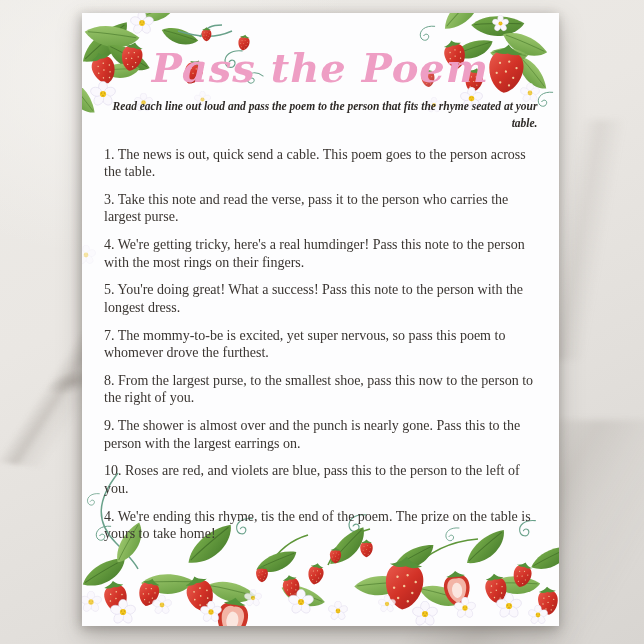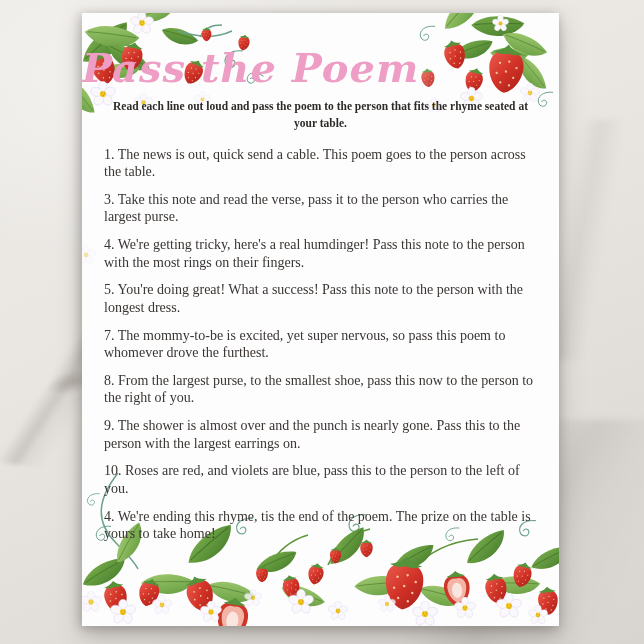--- a/index.html
+++ b/index.html
@@ -26,27 +26,27 @@
 
   .card{
     position:absolute;left:82px;top:13px;width:477px;height:613px;
     background:#fdfdfe;overflow:hidden;
     box-shadow:0 10px 22px rgba(105,100,95,.38),0 3px 9px rgba(105,100,95,.28),-4px 0 10px rgba(105,100,95,.15);
   }
   .deco{position:absolute;left:0;top:0;width:477px;height:613px;pointer-events:none;z-index:1;}
   .content{position:relative;z-index:2;}
 
   .title{
-    margin-top:30px;text-align:left;
+    margin-top:30px;text-align:center;
     font-family:"DejaVu Serif",serif;font-style:italic;font-weight:bold;
     font-size:40px;line-height:1.25;color:#ee9ec4;letter-spacing:1px;
   }
   .instructions{
-    margin:5px auto 0 auto;max-width:434px;text-align:center;
-    font-weight:bold;font-size:11.5px;line-height:1.5;color:#2e2a27;
+    margin:5px auto 0 auto;max-width:434px;text-align:right;
+    font-weight:bold;font-size:11.5px;line-height:1.5;color:#2e2a27;font-style:italic;
   }
   .poem{margin:13px 16px 0 22px;}
   .poem p{
     margin:0 0 10px 0;font-size:14px;line-height:1.26;color:#3a3531;
   }
 </style>
 </head>
 <body>
 
 <div class="stage">

